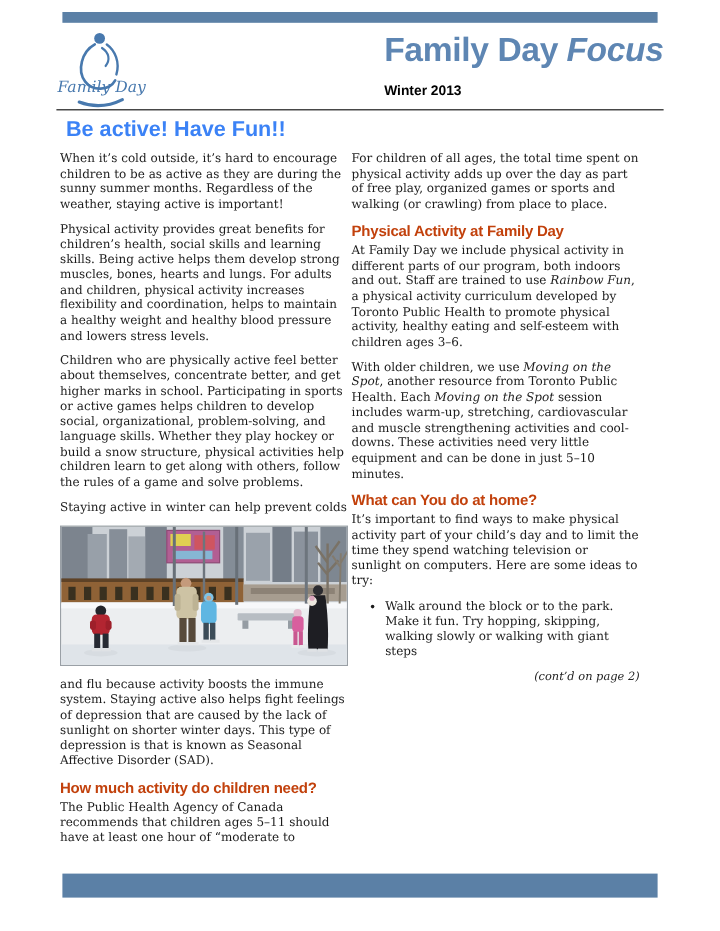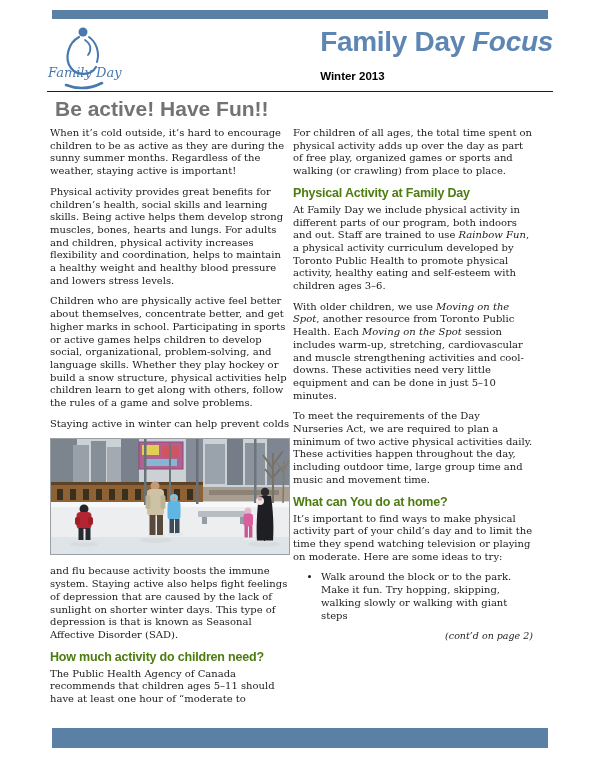--- a/index.html
+++ b/index.html
@@ -11,26 +11,26 @@
   .logo{position:absolute;left:46px;top:24px;width:82px;height:70px;}
   .masthead{position:absolute;right:47px;top:26px;text-align:left;}
   .title{font-family:"Liberation Sans",sans-serif;font-weight:bold;font-size:28px;
          color:#5e86b3;letter-spacing:-0.3px;line-height:32px;}
   .title em{font-style:italic;margin-left:7px;}
   .issue{font-family:"Liberation Sans",sans-serif;font-weight:bold;font-size:11.5px;
          color:#000;margin-top:12px;}
   .header-rule{position:absolute;left:47px;top:91px;width:506px;height:1px;background:#1c1c1c;}
   .headline{position:absolute;left:55px;top:97px;margin:0;
             font-family:"Liberation Sans",sans-serif;font-weight:bold;
-            font-size:21px;color:#737373;}
+            font-size:18px;color:#3b82f6;}
   .columns{position:absolute;left:50px;top:127px;width:500px;display:flex;gap:3px;}
   .col{width:240px;}
   .col p{font-size:10px;line-height:12.7px;margin:0 0 8px;}
   .col em{}
-  .col h3{font-family:"Liberation Sans",sans-serif;font-weight:bold;color:#4d7c0f;
+  .col h3{font-family:"Liberation Sans",sans-serif;font-weight:bold;color:#c2410c;
           font-size:12.5px;letter-spacing:-0.2px;margin:2px 0 4px;white-space:nowrap;}
   .photo-frame{width:238px;height:115px;border:1px solid #9aa0a6;margin:2px 0 10px;
                line-height:0;background:#eceef0;}
   ul.bullets{list-style:disc outside;margin:2px 0 0;padding-left:28px;}
   ul.bullets li{font-size:10px;line-height:12.7px;margin:0 0 2px;}
   .contd{text-align:right;font-style:italic;font-size:9.5px;color:#222;margin-top:8px;}
   .logo-script{font-family:"DejaVu Serif",serif;font-style:italic;}
 </style>
 </head>
 <body>
@@ -168,26 +168,25 @@
 
     <div class="col">
       <div>
           <p><span>For children of all ages, the total time spent on physical activity adds up over the day as part of free play, organized games or sports and walking (or crawling) from place to place.</span></p>
         </div>
 
       <h3>Physical Activity at Family Day</h3>
       <div>
           <p><span>At Family Day we include physical activity in different parts of our program, both indoors and out. Staff are trained to use </span><em>Rainbow Fun</em><span>, a physical activity curriculum developed by Toronto Public Health to promote physical activity, healthy eating and self-esteem with children ages 3–6.</span></p>
           <p><span>With older children, we use </span><em>Moving on the Spot</em><span>, another resource from Toronto Public Health. Each </span><em>Moving on the Spot</em><span> session includes warm-up, stretching, cardiovascular and muscle strengthening activities and cool-downs. These activities need very little equipment and can be done in just 5–10 minutes.</span></p>
-          <p><span>To meet the requirements of the Day Nurseries Act, we are required to plan a minimum of two active physical activities daily. These activities happen throughout the day, including outdoor time, large group time and music and movement time.</span></p>
         </div>
 
       <h3>What can You do at home?</h3>
       <div>
-          <p><span>It’s important to find ways to make physical activity part of your child’s day and to limit the time they spend watching television or playing on moderate. Here are some ideas to try:</span></p>
+          <p><span>It’s important to find ways to make physical activity part of your child’s day and to limit the time they spend watching television or sunlight on computers. Here are some ideas to try:</span></p>
         </div>
 
       <ul class="bullets">
           <li><span>Walk around the block or to the park. Make it fun. Try hopping, skipping, walking slowly or walking with giant steps</span></li>
         </ul>
 
       <div class="contd">(cont’d on page 2)</div>
     </div>
 
   </div>

